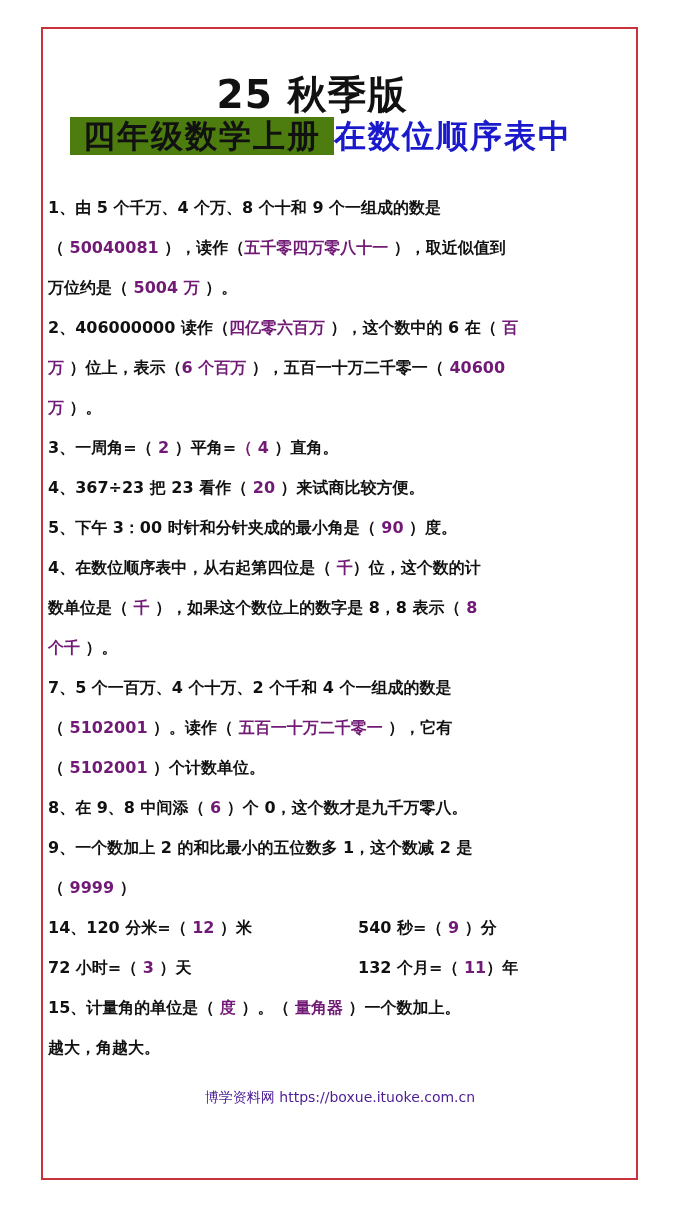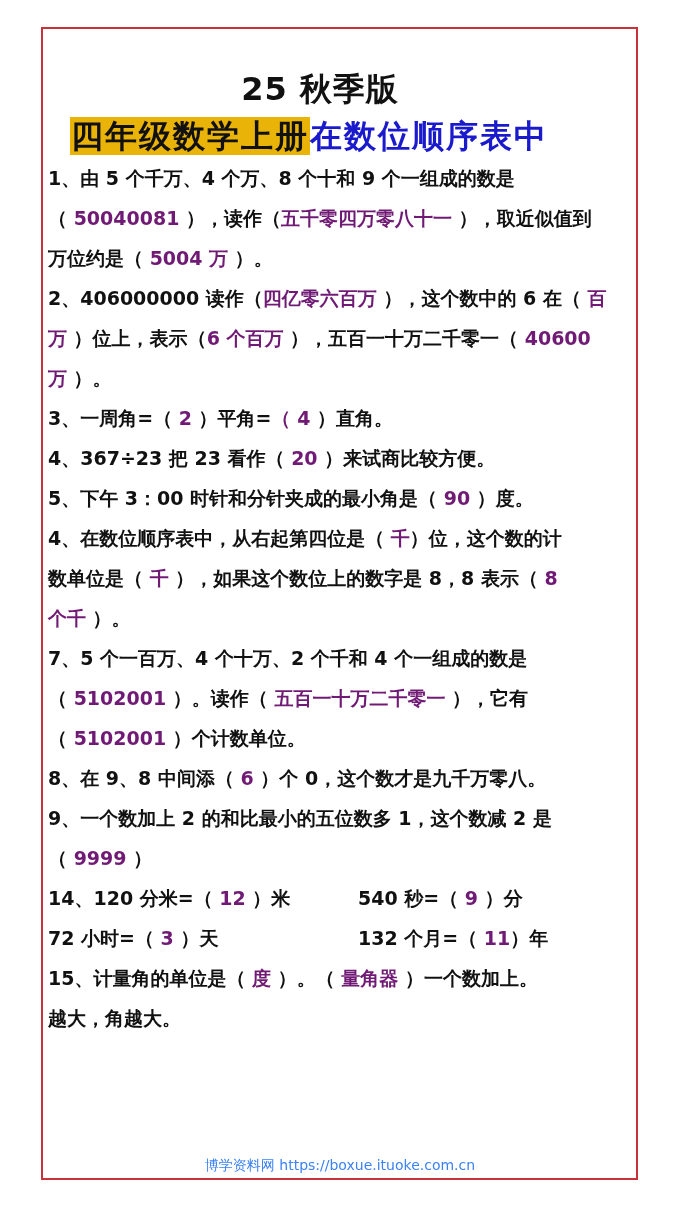--- a/index.html
+++ b/index.html
@@ -1,32 +1,32 @@
 <!DOCTYPE html>
 <html><head>
 <meta charset="utf-8">
 <style>
   html, body { margin:0; padding:0; background:#ffffff; }
   body { width:680px; height:1209px; position:relative; overflow:hidden;
          font-family:"DejaVu Sans","Liberation Sans",sans-serif; color:#111; }
   .frame { position:absolute; left:41px; top:27px; width:597px; height:1153px;
            border:2px solid #c8323a; box-sizing:border-box; }
-  .title1 { position:absolute; left:12px; width:616px; top:68px; text-align:center;
-            font-size:32px; font-weight:bold; letter-spacing:1px; color:#111; }
+  .title1 { position:absolute; left:4px; width:616px; top:68px; text-align:center;
+            font-size:39px; font-weight:bold; letter-spacing:1px; color:#111; }
   .title2 { position:absolute; left:70px; top:111px; height:50px; white-space:nowrap;
             font-family:"DejaVu Serif","Liberation Serif",serif; font-weight:bold; font-size:32px; line-height:50px; }
-  .title2 .hl { background:#eab308; color:#111; padding:0 1px; letter-spacing:2px; }
+  .title2 .hl { background:#4d7c0f; color:#111; padding:0 13px; letter-spacing:2px; }
   .title2 .blue { color:#1a1acc; letter-spacing:2px; }
-  .content { position:absolute; left:48px; top:158px; width:590px; font-size:19px; font-weight:bold; }
+  .content { position:absolute; left:48px; top:188px; width:590px; font-size:16px; font-weight:bold; }
   .line { height:40px; line-height:40px; white-space:nowrap; }
   .ans { color:#701a75; font-weight:bold; }
   .col2 { position:absolute; left:310px; }
   .line.rel { position:relative; }
-  .footer { position:absolute; top:1157px; left:0; width:680px; text-align:center;
-            font-size:14px; color:#3b82f6; font-weight:normal; }
+  .footer { position:absolute; top:1089px; left:0; width:680px; text-align:center;
+            font-size:14px; color:#4c1d95; font-weight:normal; }
 </style>
 </head>
 <body>
 
 <div class="frame"></div>
 
 <div class="title1">25 秋季版</div>
 <div class="title2">
   <span class="hl">四年级数学上册</span><span class="blue">在数位顺序表中</span>
 </div>

